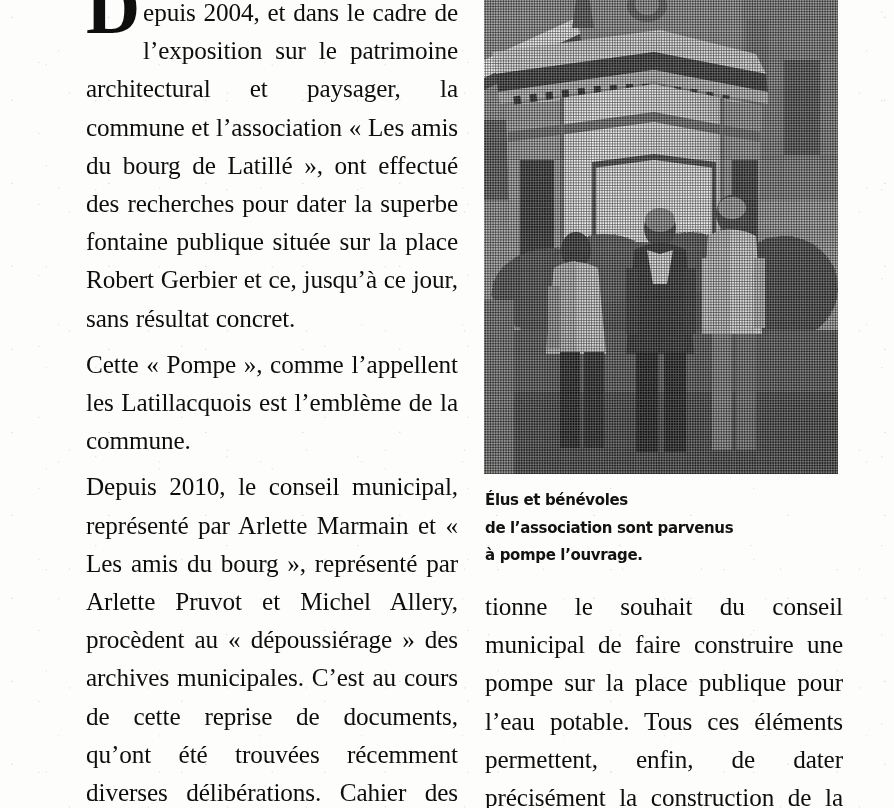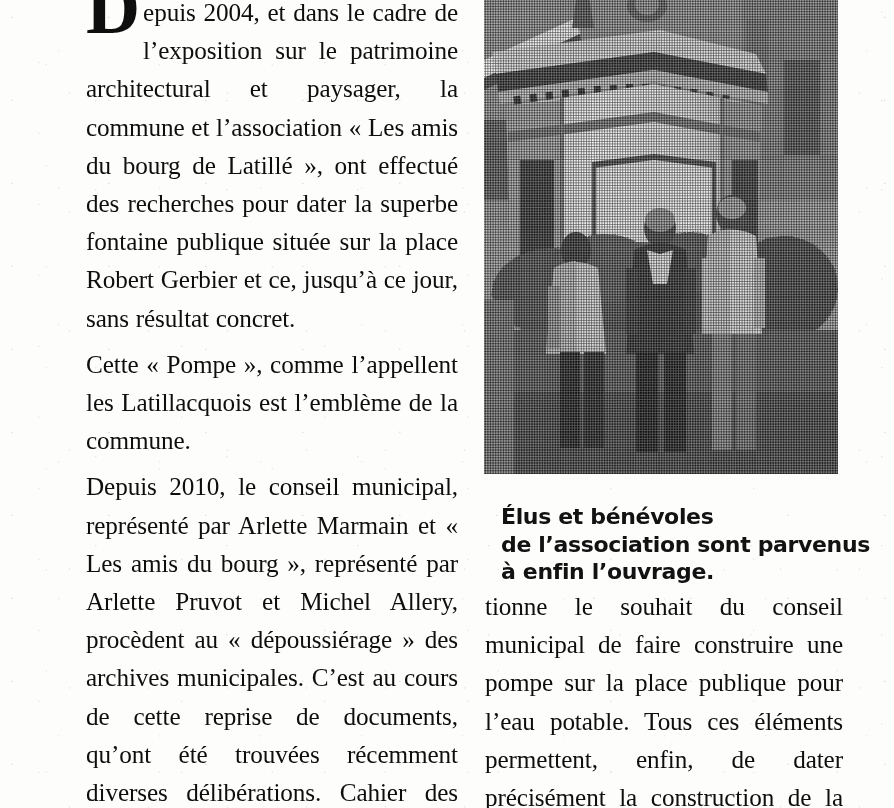--- a/index.html
+++ b/index.html
@@ -115,24 +115,24 @@
     background-size: 2.6px 2.6px;
     background-position: 1.3px 1.3px;
   }
 
   
   #photo-caption {
     position: absolute;
     left: 1px;
     top: 487px;
     width: 354px;
-    margin: 16px;
+    margin: 0;
     font-family: "DejaVu Sans", "Liberation Sans", sans-serif;
     font-weight: 700;
-    font-size: 22px;
+    font-size: 15px;
     line-height: 27.6px;
     letter-spacing: -0.35px;
     color: #121212;
   }
   #photo-caption .cap-line { display: block; white-space: nowrap; }
 
   
   #right-body {
     position: absolute;
     left: 1px;
@@ -291,21 +291,21 @@
 
         <rect x="0" y="0" width="354" height="474" filter="url(#grain)" opacity=".40"></rect>
       </svg>
       <div id="halftone"></div>
       <div id="halftone2"></div>
     </figure>
 
     <figcaption id="photo-caption">
       <span class="cap-line">Élus et bénévoles</span>
       <span class="cap-line">de l’association sont parvenus</span>
-      <span class="cap-line">à enfin l’ouvrage.</span>
+      <span class="cap-line">à pompe l’ouvrage.</span>
     </figcaption>
 
     <div id="right-body">
       <p class="body-par">tionne le souhait du conseil municipal de faire construire une pompe sur la place publique pour l’eau potable. Tous ces éléments permettent, enfin, de dater précisément la construction de la fontaine.</p>
     </div>
 
   </div>
 
   <div id="paper-texture"></div>
 </div>

